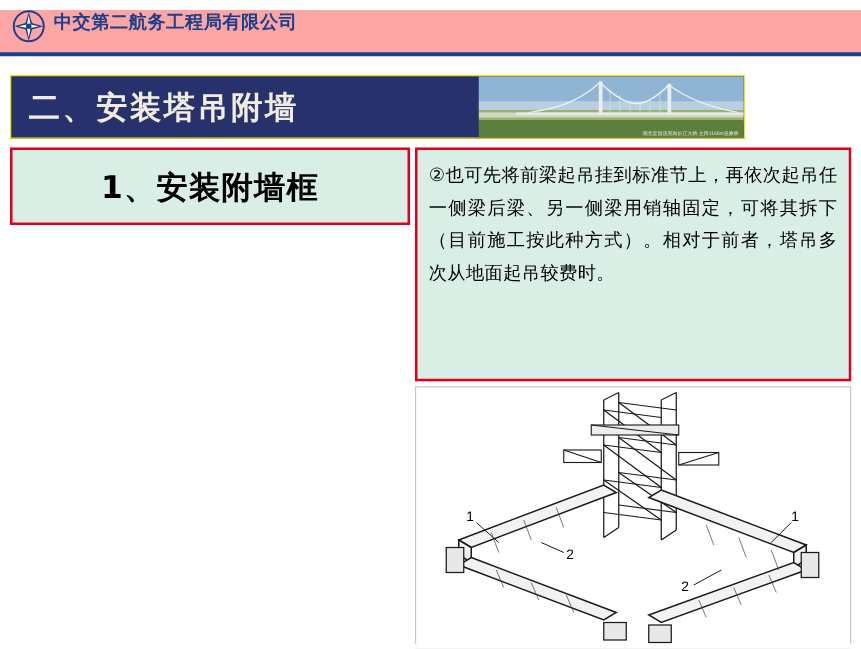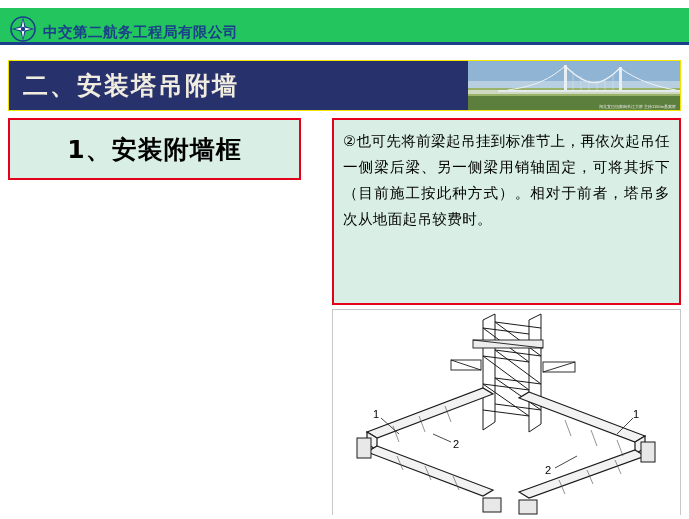--- a/index.html
+++ b/index.html
@@ -20,24 +20,24 @@
     width: 689px;
     height: 519px;
     background: #ffffff;
   }
   
   .header {
     position: absolute;
     left: 0; top: 8px;
     width: 689px;
     height: 34px;
-    background: #22c55e;
+    background: #fca5a5;
     border-bottom: 2px solid #1b3f8b;
     display: flex;
-    align-items: flex-end;
+    align-items: flex-start;
   }
   .logo-mark {
     width: 26px; height: 26px;
     margin-left: 10px;
     position: relative;
   }
   .logo-mark svg { display: block; }
   .company-name {
     margin-left: 7px;
     font-size: 14.5px;
@@ -50,21 +50,21 @@
     position: absolute;
     left: 0; top: 42px;
     width: 689px;
     height: 3px;
     background: #1b3f8b;
   }
   
   .title-band {
     position: absolute;
     left: 8px; top: 60px;
-    width: 673px;
+    width: 588px;
     height: 51px;
     background: #27316b;
     border: 1px solid #f2e500;
     box-sizing: border-box;
     overflow: hidden;
   }
   .title-text {
     position: absolute;
     left: 14px; top: 8px;
     font-size: 25px;
@@ -88,21 +88,21 @@
     font-size: 4px;
     color: #e8e8e8;
     font-family: "Liberation Sans", sans-serif;
     line-height: 1.25;
     text-align: right;
   }
   
   .col-left {
     position: absolute;
     left: 8px; top: 118px;
-    width: 293px;
+    width: 320px;
   }
   .box {
     box-sizing: border-box;
     border: 2px solid #e2001a;
     background: #d9efe6;
   }
   .box-heading {
     height: 62px;
     display: flex;
     align-items: center;

